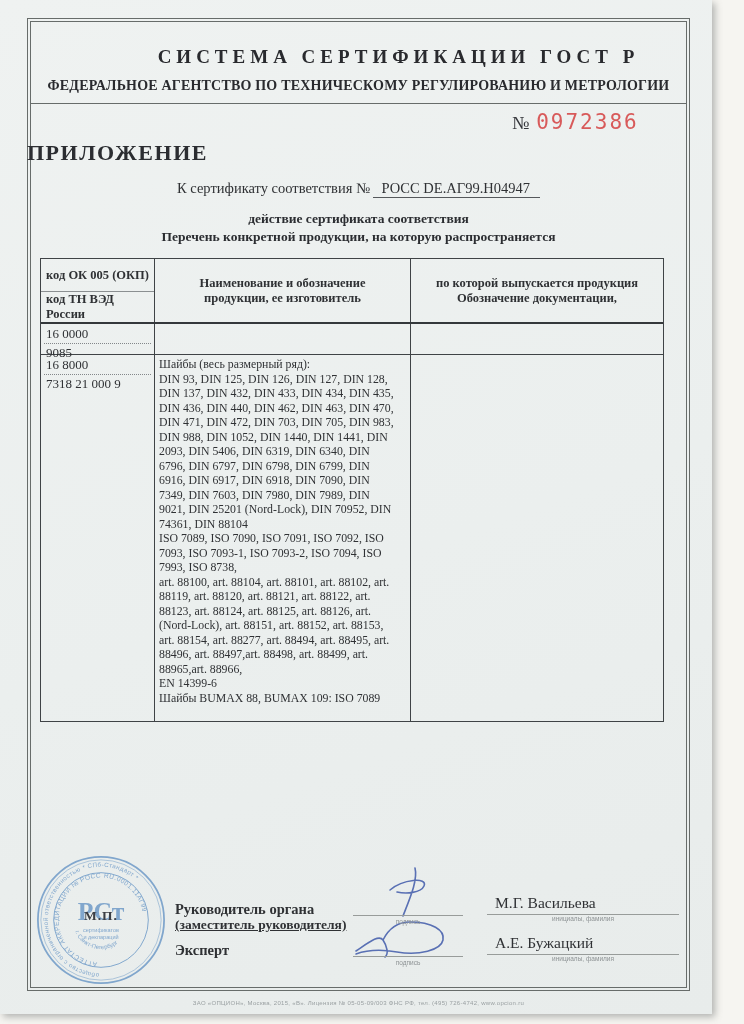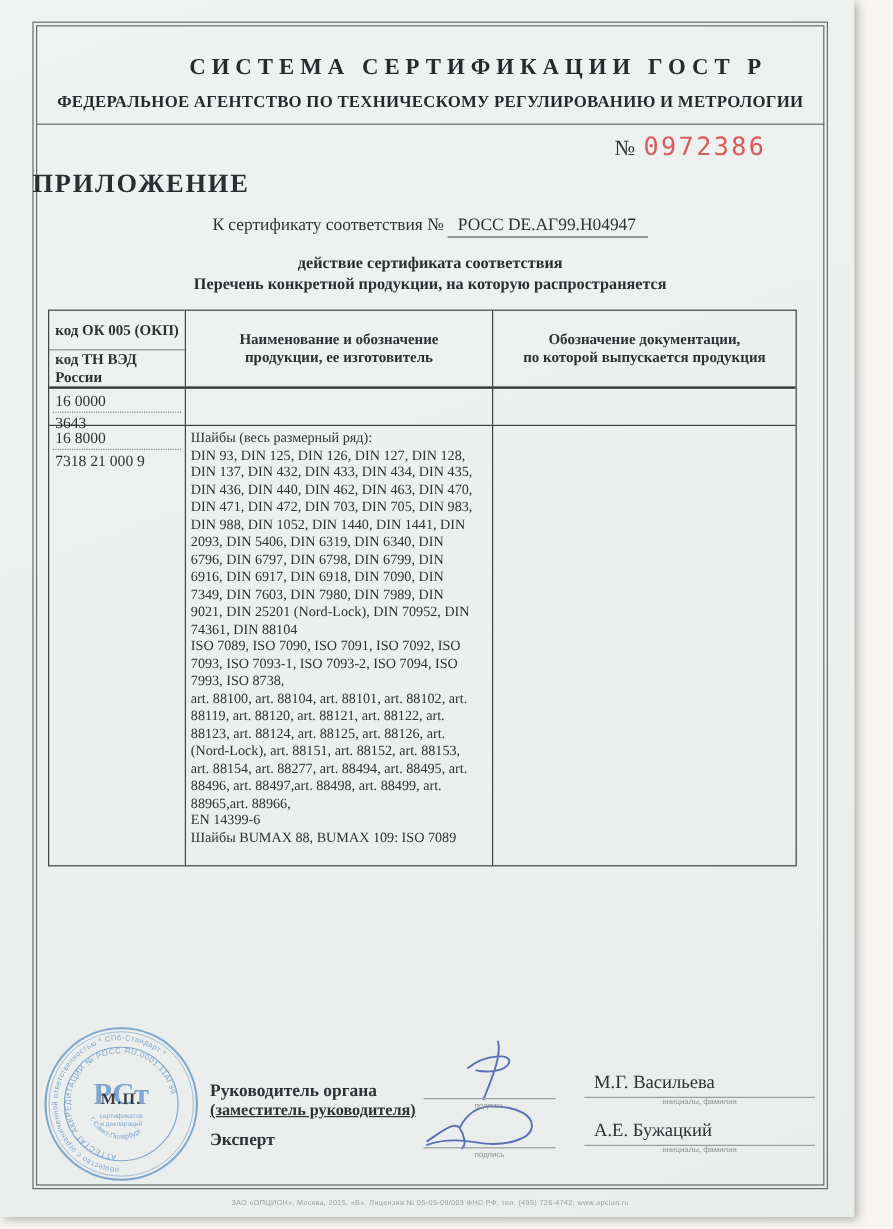--- a/index.html
+++ b/index.html
@@ -103,29 +103,29 @@
       <div class="trow thead">
         <div class="c1">
           <div class="h1a">код ОК 005 (ОКП)</div>
           <div class="h1b">код ТН ВЭД России</div>
         </div>
         <div class="c2 hcenter">
             <div class="gen-line">Наименование и обозначение</div>
             <div class="gen-line">продукции, ее изготовитель</div>
           </div>
         <div class="c3 hcenter">
+            <div class="gen-line">по которой выпускается продукция</div>
             <div class="gen-line">Обозначение документации,</div>
-            <div class="gen-line">по которой выпускается продукция</div>
           </div>
       </div>
 
       <div class="trow r1">
         <div class="c1 codecell">
           <div class="okp">16 0000</div>
-          <div class="tnved">3643</div>
+          <div class="tnved">9085</div>
         </div>
         <div class="c2"></div>
         <div class="c3"></div>
       </div>
 
       <div class="trow r2">
         <div class="c1 codecell">
           <div class="okp">16 8000</div>
           <div class="tnved">7318 21 000 9</div>
         </div>

